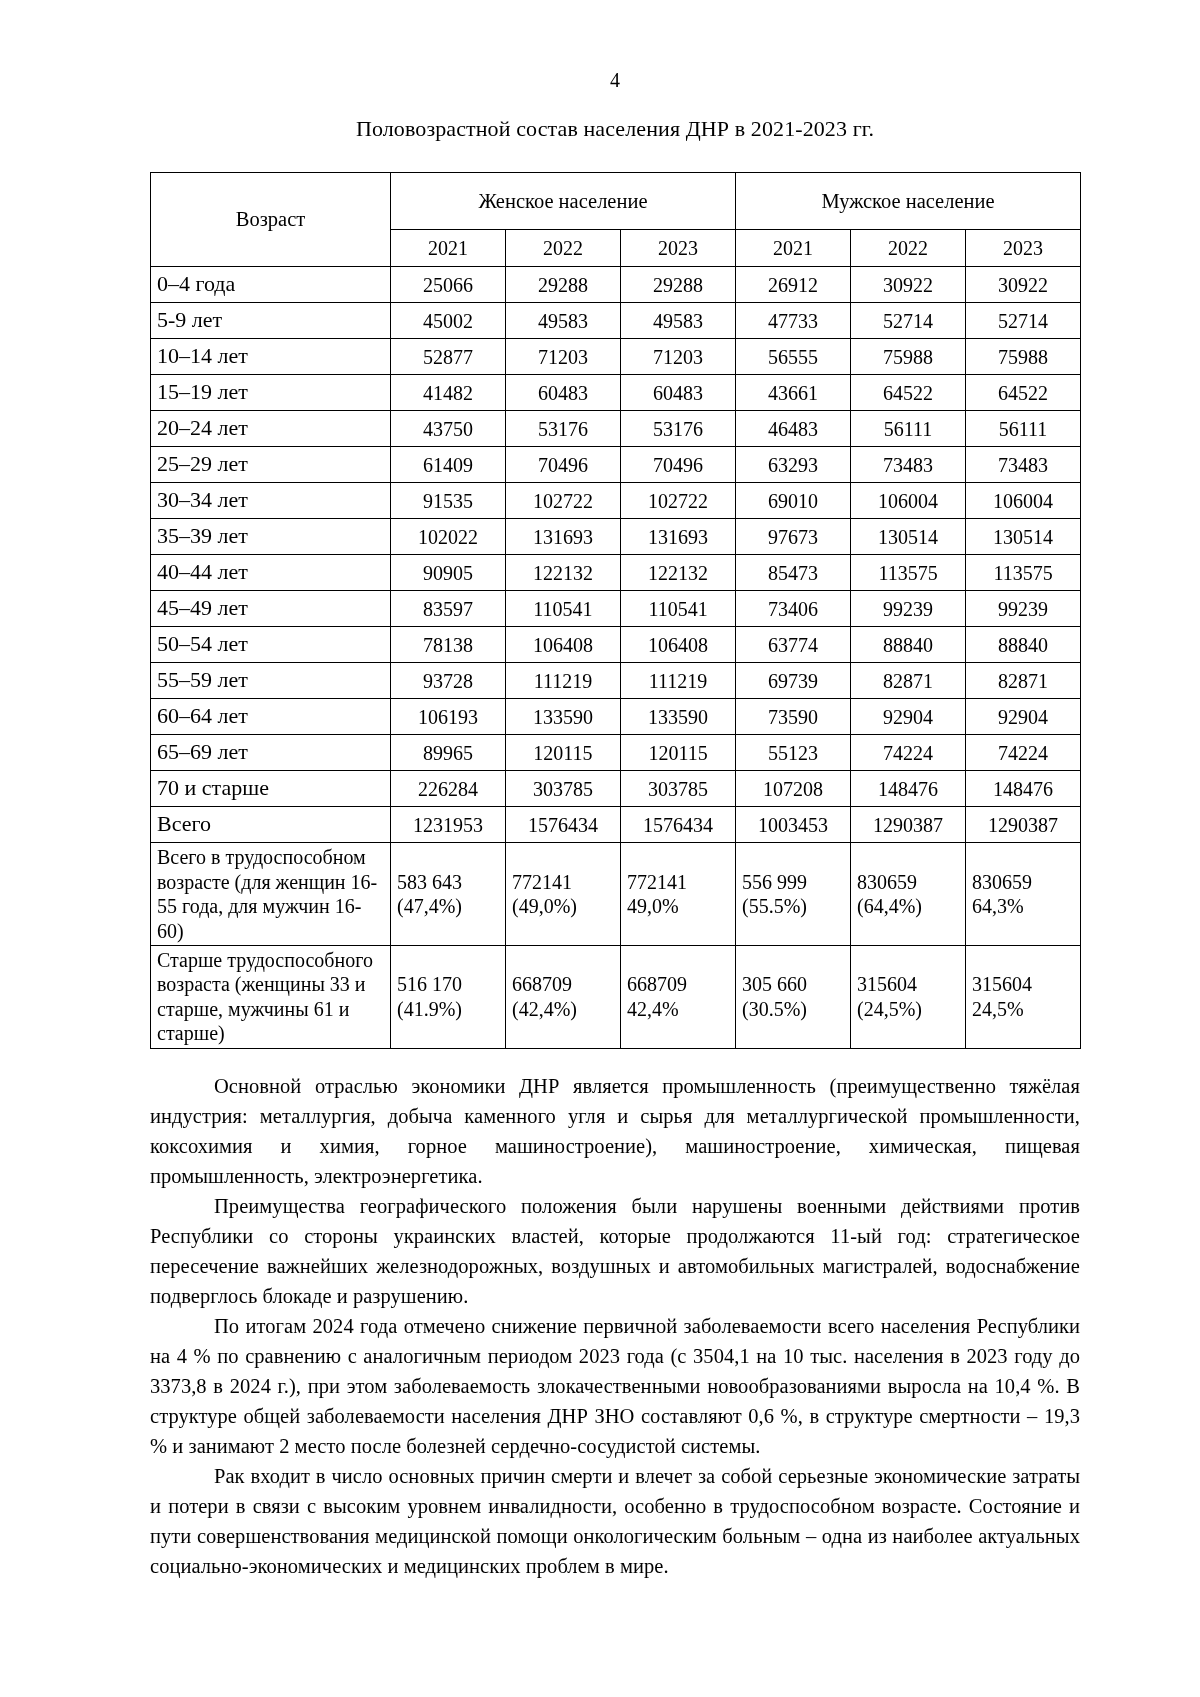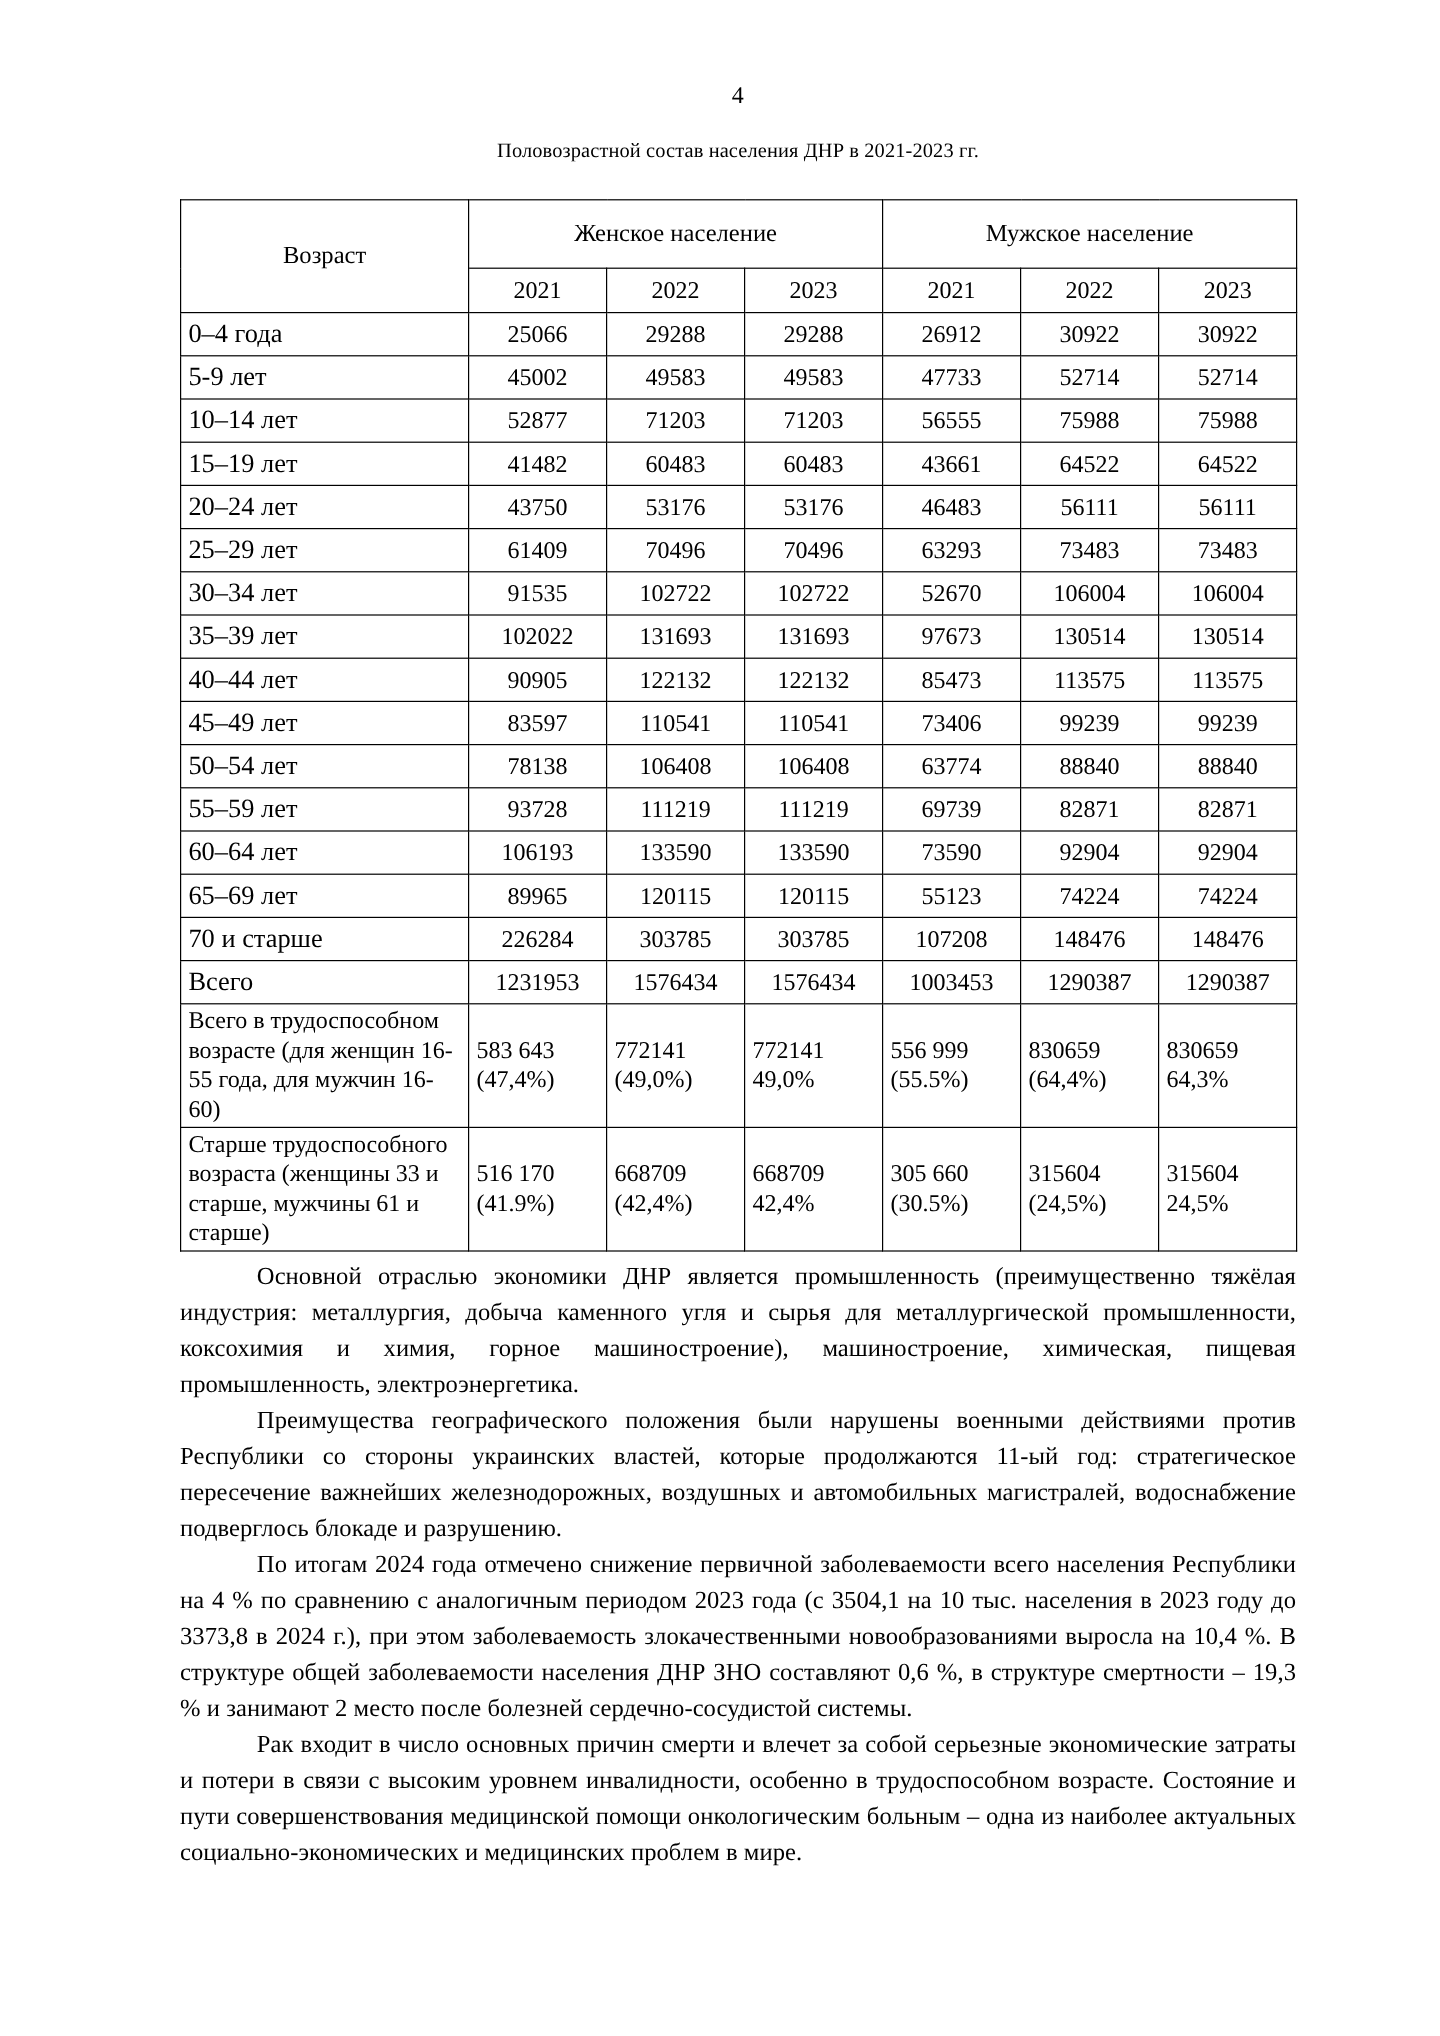--- a/index.html
+++ b/index.html
@@ -23,21 +23,21 @@
   }
   .page-number {
     text-align: center;
     font-size: 20px;
     line-height: 1;
     margin: 10px 0 0 0;
     letter-spacing: 0.2px;
   }
   .doc-title {
     text-align: center;
-    font-size: 17px;
+    font-size: 22px;
     margin: 26px 0 0 0;
     line-height: 1.2;
     letter-spacing: 0.1px;
   }
 
   
   table.demo-table {
     border-collapse: collapse;
     margin-top: 30px;
     width: 930px;
@@ -87,21 +87,21 @@
     text-align: left;
     font-size: 20px;
     line-height: 1.5;
     white-space: nowrap;
   }
   .colAge    { width: 240px; }
   .colData   { width: 115px; }
 
   
   .body-text {
-    margin-top: 6px;
+    margin-top: 22px;
   }
   .body-text p {
     margin: 0;
     text-align: justify;
     text-indent: 64px;
     font-size: 20.5px;
     line-height: 1.465;
     letter-spacing: 0.05px;
     hyphens: none;
   }
@@ -196,21 +196,21 @@
           <td class="num">70496</td>
           <td class="num">63293</td>
           <td class="num">73483</td>
           <td class="num">73483</td>
         </tr>
         <tr>
           <td class="agecell">30–34 лет</td>
           <td class="num">91535</td>
           <td class="num">102722</td>
           <td class="num">102722</td>
-          <td class="num">52670</td>
+          <td class="num">69010</td>
           <td class="num">106004</td>
           <td class="num">106004</td>
         </tr>
         <tr>
           <td class="agecell">35–39 лет</td>
           <td class="num">102022</td>
           <td class="num">131693</td>
           <td class="num">131693</td>
           <td class="num">97673</td>
           <td class="num">130514</td>

